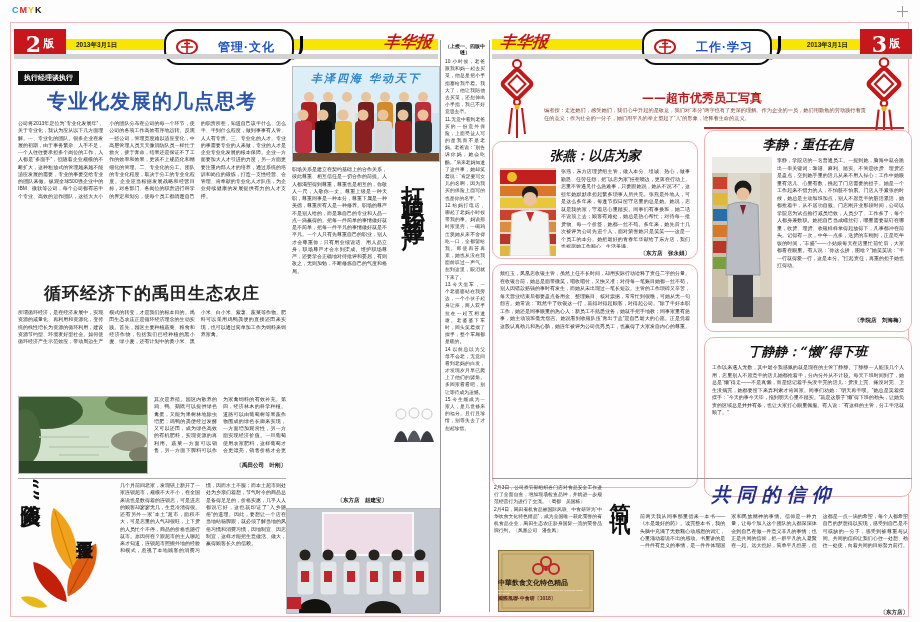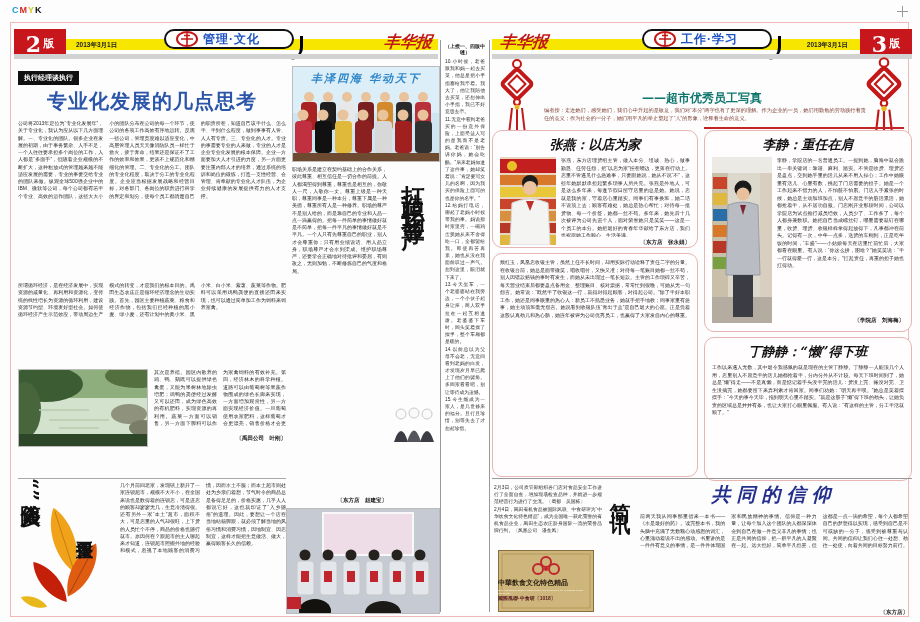--- a/index.html
+++ b/index.html
@@ -17,22 +17,22 @@
   .pl{left:14px;width:424px}
   .pr{left:492px;width:420px}
 
   
   .hdr{position:absolute;left:0;right:0;top:0;height:34px}
   .ybar{position:absolute;top:13px;height:11px;background:#f6e600}
   .badge{position:absolute;top:3px;width:52px;height:29px;background:#c8161d;color:#fff;
          display:flex;align-items:center;justify-content:center;gap:2px}
   .badge .num{font-size:22px;font-weight:bold;font-family:"DejaVu Serif",serif}
   .badge .ban{font-size:11px;font-weight:bold}
-  .pill{position:absolute;top:3px;height:20px;background:#fff;border:2px solid #111;border-radius:14px;
-        display:flex;align-items:center;gap:5px;padding:0 10px;box-sizing:border-box}
+  .pill{position:absolute;top:3px;height:36px;background:#fff;border:2px solid #111;border-radius:14px;
+        display:flex;align-items:center;gap:20px;padding:0 10px;box-sizing:border-box}
   .pill .tail{position:absolute;right:-11px;top:5px;width:10px;height:24px;border-right:3px solid #000;
         border-bottom-right-radius:14px}
   .seclabel{color:#1d52c2;font-weight:bold;font-size:12px;letter-spacing:1px;white-space:nowrap}
   .masthead{position:absolute;font-family:"DejaVu Serif",serif;font-style:italic;font-weight:bold;
         color:#c01818;font-size:16px;transform:skewX(-6deg);white-space:nowrap}
   .hdate{position:absolute;font-size:6.5px;font-weight:bold;color:#222;top:15px}
   .greybar{position:absolute;left:0;right:0;top:28px;height:5px;background:#d2d2d2}
 
   
   .tx{font-size:5px;line-height:1.45;text-align:justify;color:#2a2a2a;overflow:hidden}
@@ -81,40 +81,40 @@
   
   .gut{position:absolute;left:440px;top:40px;width:50px;height:572px;border-left:1px solid #999;
        border-right:1px solid #999;padding:3px 4px;box-sizing:border-box;overflow:hidden;background:#fff}
   .gut-head{font-size:5px;font-weight:bold;text-align:center;margin-bottom:3px}
   .gut-tx{font-size:4.8px;line-height:1.5;text-align:justify;white-space:pre-line;color:#2a2a2a}
 
   
   .p3-title{position:absolute;left:60px;right:60px;top:30px;text-align:center;
             font-family:"DejaVu Serif",serif;font-size:26px;font-weight:bold;letter-spacing:11px;color:#0a0a0a}
   .p3-sub{position:absolute;left:60px;right:60px;top:64px;text-align:center;font-weight:bold;
-          font-size:12px;font-family:"DejaVu Serif",serif;color:#0f766e}
+          font-size:12px;font-family:"DejaVu Serif",serif;color:#b91c1c}
   .p3-note{position:absolute;left:52px;width:322px;top:80px;font-size:5.2px;line-height:1.55;
            color:#7a3c30;text-align:justify;overflow:hidden;height:22px}
   .p3-rule{position:absolute;right:8px;top:101px;width:200px;border-top:2px solid #c22525}
   .knot-l{position:absolute;left:2px;top:30px}
   .knot-r{position:absolute;right:2px;top:28px}
 
-  .boxcol-l{position:absolute;left:0;top:104px;width:206px}
+  .boxcol-l{position:absolute;left:0;top:115px;width:206px}
   .boxcol-r{position:absolute;right:0;top:104px;width:208px}
   .pbox{border:1px solid #e8b4b4;border-radius:10px;background:#fffdfd;padding:5px 7px;
         box-sizing:border-box;margin-bottom:5px;overflow:hidden}
   .pbox-title{text-align:center;font-family:"DejaVu Serif",serif;font-style:italic;font-weight:bold;
               font-size:13px;margin-bottom:3px;color:#111}
   .pbox .tx{font-size:5px;line-height:1.5}
   .pbox-flex{display:flex;gap:5px}
   .pbox-flex .col{flex:1;display:flex;flex-direction:column}
   .b1{height:118px}.b1 .phA{width:56px;height:88px}.b1 .tx{height:80px}
   .b2{height:202px}.b2 .phB{width:60px;height:166px}.b2 .tx{height:158px}
   .b3{height:224px}.b3 .tx{height:196px}
-  .b4{height:144px}.b4 .tx{height:116px}
+  .b4{height:160px}.b4 .tx{height:116px}
 
   .p3-div{position:absolute;left:0;right:0;top:452px;border-top:1px solid #999}
   .briefs-tx{position:absolute;left:2px;top:458px;width:108px;height:62px;font-size:4.8px;
              line-height:1.5;text-align:justify;white-space:pre-line;overflow:hidden;color:#2a2a2a}
   .plaque{position:absolute;left:6px;top:524px;width:96px;height:62px}
   .plaque .ptxt{position:absolute;left:0;right:0;}
   .pq1{top:28px;font-size:7px;font-weight:bold;color:#2a1f10;font-family:"DejaVu Serif",serif}
   .pq2{top:39px;font-size:2.5px;color:#fdf6e4}
   .pq3{top:45px;font-size:5px;font-weight:bold;color:#5a2020}
   .jx-title{position:absolute;left:114px;top:460px;writing-mode:vertical-rl;font-size:21px;
@@ -210,20 +210,21 @@
         <circle cx="22" cy="9" r="5" fill="#fafafa" stroke="#c9c9c9"></circle>
         <circle cx="35" cy="10" r="5" fill="#fafafa" stroke="#c9c9c9"></circle>
         <path d="M2,38 Q9,16 16,38 Z" fill="#3c3c44"></path>
         <path d="M15,38 Q22,15 29,38 Z" fill="#55555e"></path>
         <path d="M28,38 Q35,16 42,38 Z" fill="#3c3c44"></path>
       </svg>
     </div>
   </div>
 
   <div class="a2">
+    <div class="a2-title">循环经济下的禹田生态农庄</div>
     <div class="tx cols3 a2-b1">所谓循环经济，是在经济发展中，实现资源的减量化、再利用和资源化，变传统的线性增长为资源的循环利用，建设资源节约型、环境友好型社会。如何使循环经济产生示范效应，带动周边生产模式的转变，才是我们的根本目的。禹田生态农庄正是循环经济理念的生动实践。首先，园区主要种植蔬菜、粮食和经济作物，包括我们已经种植的黑小麦、绿小麦，还有计划中的黄小米、黑小米、白小米、紫薯、蔬菜等作物。肥料可以采用鸡鸭粪便的直接还田来实现，也可以通过简单加工作为饲料来饲养家禽。</div>
     <div class="a2-row">
       <div class="photo ph2">
         <svg width="128" height="76" viewBox="0 0 128 76" preserveAspectRatio="none">
           <rect width="128" height="76" fill="#8fae7e"></rect>
           <rect y="28" width="128" height="38" fill="#d2e2cc"></rect>
           <ellipse cx="26" cy="14" rx="38" ry="18" fill="#3c5c34"></ellipse>
           <ellipse cx="6" cy="40" rx="16" ry="28" fill="#48663c"></ellipse>
           <ellipse cx="118" cy="6" rx="32" ry="12" fill="#54703f"></ellipse>
           <ellipse cx="110" cy="44" rx="18" ry="10" fill="#8f927c"></ellipse>

